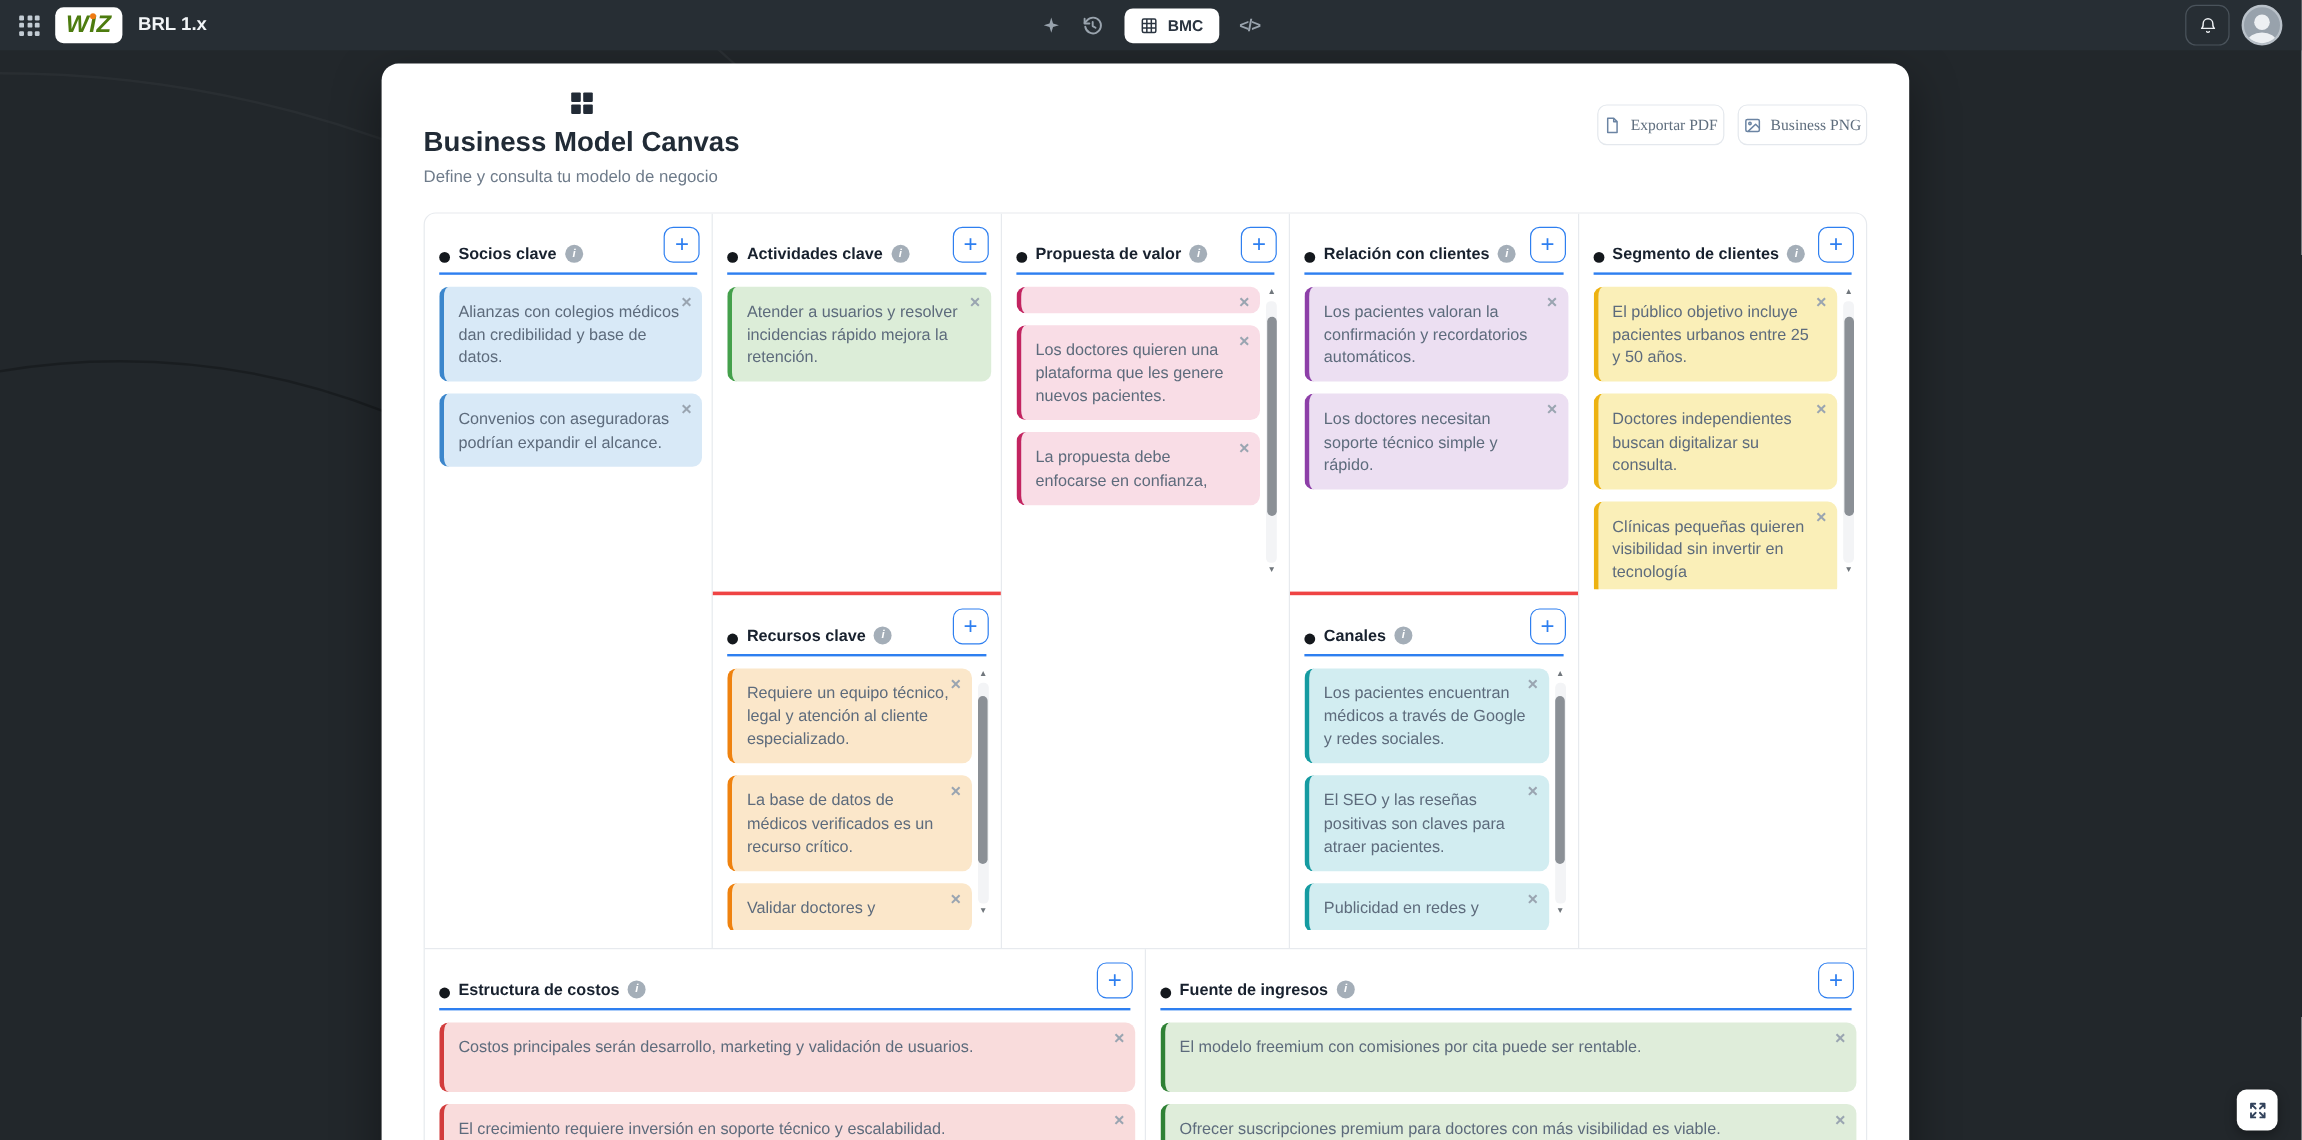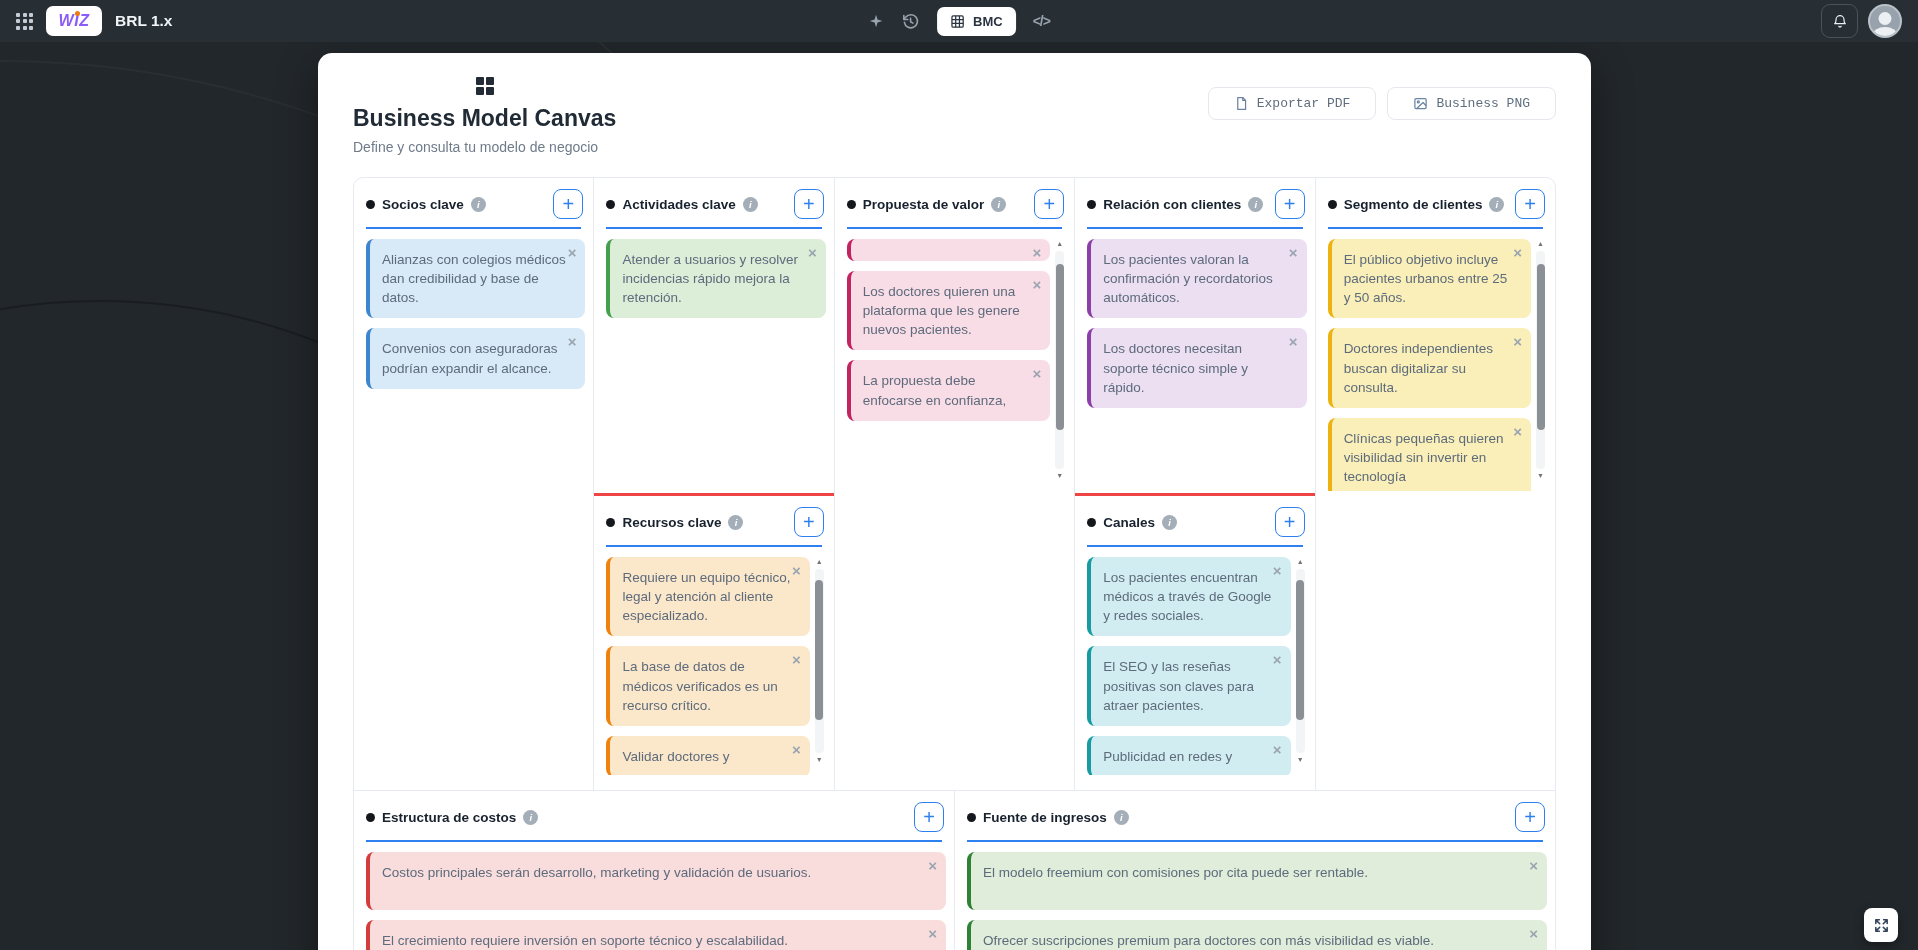--- a/index.html
+++ b/index.html
@@ -12,21 +12,21 @@
   .arc1 { width:1500px; height:1500px; left:-650px; top:-150px; border:2px solid rgba(255,255,255,0.045); }
   .arc2 { width:1900px; height:1900px; left:-950px; top:60px; border:2px solid rgba(255,255,255,0.035); }
   .arc3 { width:1200px; height:1200px; left:-500px; top:300px; border:2px solid rgba(0,0,0,0.25); }
 
   
   .topbar { position:relative; height:42px; background:#272e34; display:flex; align-items:center; padding:0 16px; z-index:5; }
   .tb-left { display:flex; align-items:center; gap:13px; }
   .grid-dots { display:grid; grid-template-columns:repeat(3,4px); grid-template-rows:repeat(3,4px); gap:2.5px; cursor:pointer; }
   .grid-dots span { background:#c3ccd4; border-radius:1px; }
   .logo-box { position:relative; width:56px; height:30px; background:#fff; border-radius:7px; display:flex; align-items:center; justify-content:center; }
-  .logo-text { font-size:16px; font-weight:900; font-style:italic; color:#8b5cf6; letter-spacing:0.5px; }
+  .logo-text { font-size:20px; font-weight:900; font-style:italic; color:#4d7c0f; letter-spacing:0.5px; }
   .logo-box::after { content:""; position:absolute; top:5px; left:29px; width:5px; height:5px; background:#f07a12; border-radius:50%; }
   .workspace { color:#f2f5f7; font-size:15.5px; font-weight:700; }
   .tb-center { position:absolute; left:50%; top:0; height:42px; transform:translateX(-50%); display:flex; align-items:center; gap:17px; }
   .tb-icon { color:#99a3ad; display:flex; align-items:center; }
   .code-glyph { font-size:14px; font-weight:700; color:#99a3ad; letter-spacing:-1px; }
   .bmc-pill { display:flex; align-items:center; gap:8px; background:#fff; border:none; border-radius:7px; padding:7px 13px; cursor:pointer; }
   .bmc-label { font-size:13px; font-weight:700; color:#2a3440; }
   .tb-right { margin-left:auto; display:flex; align-items:center; gap:10px; }
   .bell-btn { width:37px; height:34px; border:1px solid #4a535b; border-radius:9px; background:transparent; display:flex; align-items:center; justify-content:center; cursor:pointer; }
   .avatar { width:34px; height:34px; border-radius:50%; background:#98a2ac; position:relative; overflow:hidden; border:2px solid #b9c1c9; cursor:pointer; }
@@ -35,35 +35,35 @@
 
   
   .card { position:absolute; left:318px; top:53px; width:1273px; height:1020px; background:#fff; border-radius:14px; box-shadow:0 14px 40px rgba(0,0,0,0.4); padding:24px 35px 0; z-index:4; }
   .card-head { display:flex; justify-content:space-between; align-items:flex-start; }
   .title-row { display:flex; align-items:center; gap:10px;flex-direction:column; }
   .title-grid { display:grid; grid-template-columns:8px 8px; grid-template-rows:8px 8px; gap:2px; }
   .title-grid span { background:#222b36; border-radius:1px; }
   .page-title { font-size:23px; font-weight:700; color:#212b36; }
   .subtitle { margin-top:7px; font-size:14px; color:#6e7b8a; }
   .export-btns { display:flex; gap:11px; margin-top:10px; }
-  .btn-outline { display:flex; align-items:center; gap:8px; background:#fff; border:1px solid #e4e8ed; border-radius:8px; padding:8px 25px; font-size:13px; color:#5f6e7e; cursor:pointer; font-family:Liberation Mono, monospace; }
+  .btn-outline { display:flex; align-items:center; gap:8px; background:#fff; border:1px solid #e4e8ed; border-radius:8px; padding:8px 4px; font-size:13px; color:#5f6e7e; cursor:pointer; font-family:Liberation Serif, serif; }
 
   
   .canvas { margin-top:22px; border:1px solid #e7eaee; border-radius:10px; overflow:hidden; background:#fff; }
   .row-top { display:flex; height:612px; }
   .col { flex:1 1 0; min-width:0; border-right:1px solid #e7eaee; display:flex; flex-direction:column; }
   .col:last-child { border-right:none; }
   .sec { display:flex; flex-direction:column; min-height:0; }
   .sec-grow { flex:1; }
   .sec-fixed { height:318px; border-bottom:3px solid #ef4444; }
   .row-bottom { display:flex; border-top:1px solid #e7eaee; height:320px; }
   .bcell { flex:1 1 0; min-width:0; border-right:1px solid #e7eaee; }
   .bcell:last-child { border-right:none; }
 
-  .sec-head { display:flex; align-items:center; gap:7px; padding:11px 10px 8px 12px; }
+  .sec-head { display:flex; align-items:flex-end; gap:7px; padding:11px 10px 8px 12px; }
   .dot { width:9px; height:9px; border-radius:50%; background:#14181d; flex:0 0 auto; }
   .sec-title { font-size:13.5px; font-weight:700; color:#18212e; white-space:nowrap; }
   .info { width:15px; height:15px; border-radius:50%; background:#a4aeb8; color:#fff; font-size:9.5px; font-weight:700; font-style:italic; display:flex; align-items:center; justify-content:center; flex:0 0 auto; cursor:pointer; }
   .add { margin-left:auto; width:30px; height:30px; background:#fff; border:1.5px solid #2e7ff0; border-radius:8px; color:#2e7ff0; font-size:20px; line-height:1; display:flex; align-items:center; justify-content:center; cursor:pointer; flex:0 0 auto; font-family:inherit; }
   .underline { height:2px; background:#2e7ff0; margin:0 12px; }
 
   .notes-wrap { display:flex; padding:10px 8px 10px 12px; }
   .notes-col { flex:1 1 0; min-width:0; display:flex; flex-direction:column; gap:10px; }
   .h-tall { height:262px; overflow:hidden; }
   .h-mid { height:228px; overflow:hidden; }

